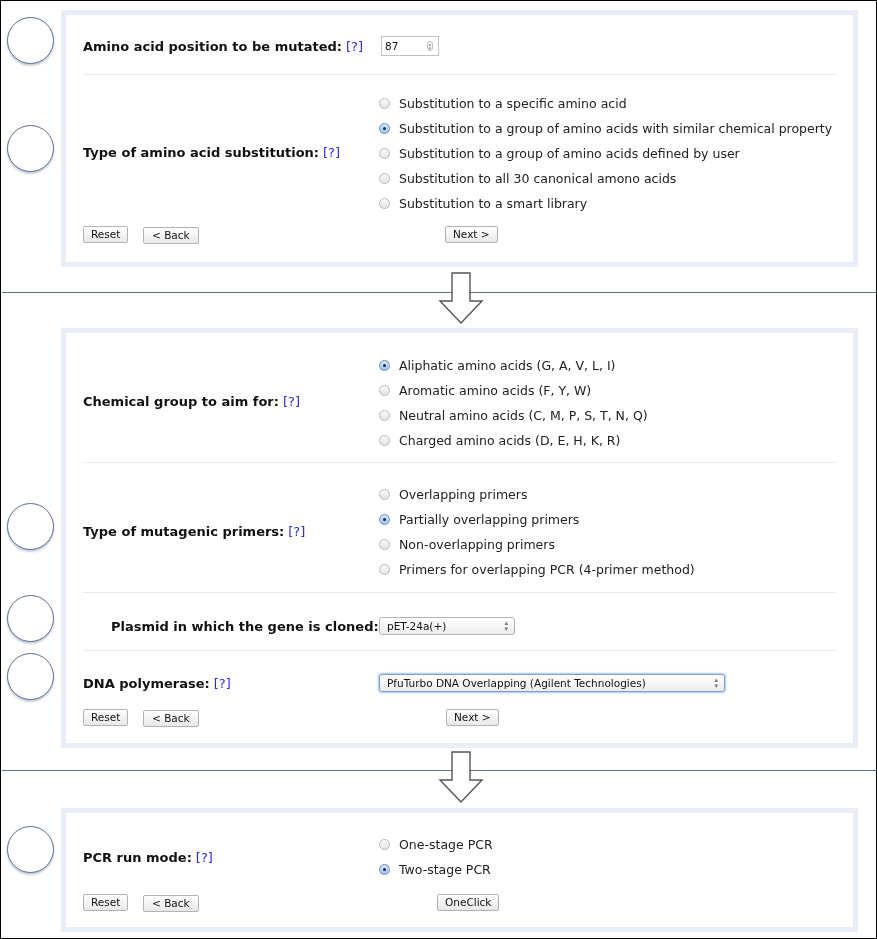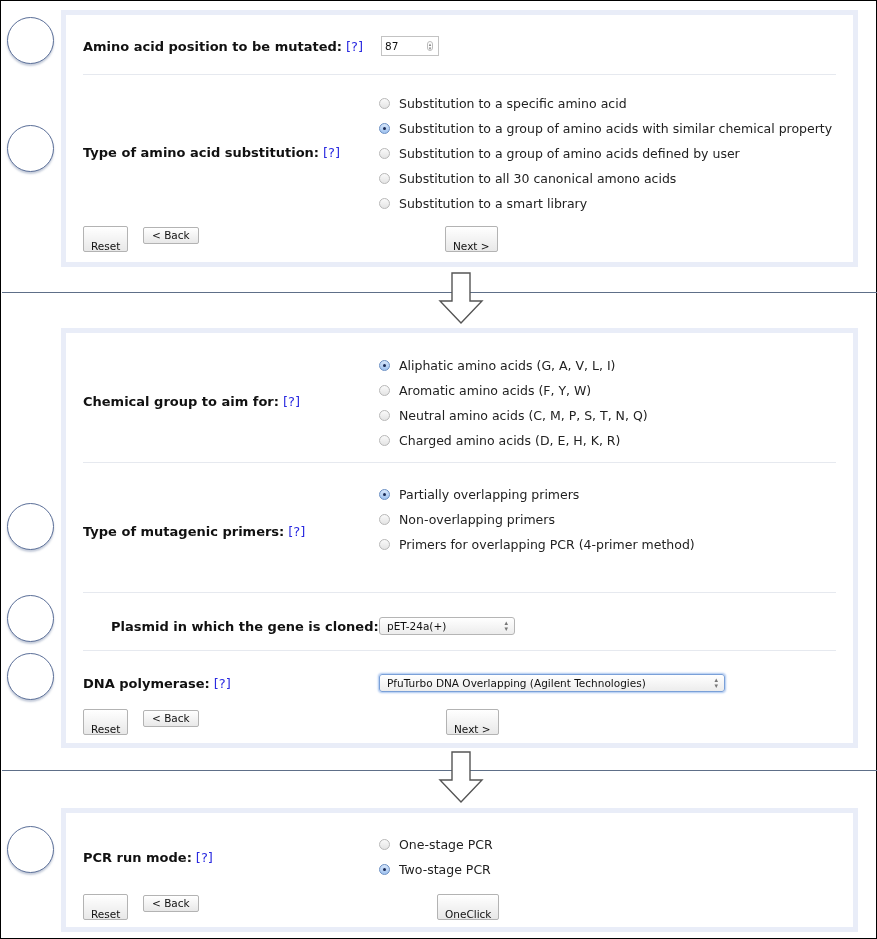--- a/index.html
+++ b/index.html
@@ -13,21 +13,21 @@
   .label { position: absolute; left: 17px; font-weight: bold; font-size: 13px; }
   .help { color: #2a2ae0; font-weight: normal; margin-left: 4px; cursor: pointer; }
   .sep { position: absolute; left: 17px; right: 17px; height: 1px; background: #e6e9ef; }
   .radio-list { position: absolute; left: 313px; }
   .radio-item { height: 25px; display: flex; align-items: center; font-size: 12.5px; color: #222; cursor: pointer; }
   .radio { width: 11px; height: 11px; border-radius: 50%; border: 1px solid #b8b8b8;
            background: linear-gradient(#fafafa, #e4e4e4); margin-right: 9px; position: relative; flex: none; }
   .radio.checked { border-color: #6a8fc4; background: linear-gradient(#d6e6fb, #9fc2ef); }
   .radio.checked::after { content: ""; position: absolute; left: 3px; top: 3px; width: 3px; height: 3px;
                           border-radius: 50%; background: #1a2a55; }
-  .btn { position: absolute; height: 17px; font-size: 10.5px; padding: 12px 7px; line-height: 15px;
+  .btn { position: absolute; height: 17px; font-size: 10.5px; padding: 0 7px; line-height: 15px;
          border: 1px solid #b3b3b3; border-radius: 2px; background: linear-gradient(#ffffff, #e8e8e8);
          color: #111; cursor: pointer; white-space: nowrap; font-family: "DejaVu Sans", sans-serif; }
   .select { position: absolute; height: 18px; border: 1px solid #b5b5b5; border-radius: 3px;
             background: linear-gradient(#ffffff, #ececec); font-size: 10.5px; line-height: 16px;
             padding-left: 7px; color: #111; cursor: pointer; }
   .select.focused { border-color: #7aa0d8; box-shadow: 0 0 2px 1px #a9c5ef; }
   .updown { position: absolute; right: 6px; top: 2px; font-size: 7px; line-height: 6px; color: #777; text-align: center; }
   .num-input { position: absolute; left: 315px; width: 58px; height: 20px; border: 1px solid #c3c3c3;
                font-size: 10.5px; line-height: 18px; padding-left: 3px; background: #fff; }
   .num-input .spin { position: absolute; right: 5px; top: 4px; width: 6px; height: 10px; border: 1px solid #bbb;
@@ -119,20 +119,24 @@
         <span>Charged amino acids (D, E, H, K, R)</span>
       </div>
   </div>
   <div class="sep" style="top:129px;"></div>
 
   <div class="label" style="top:191px;">
     <span>Type of mutagenic primers:</span><span class="help">[?]</span>
   </div>
   <div class="radio-list" style="top:149px;">
     <div class="radio-item">
+        <span class="radio"></span>
+        <span>Overlapping primers</span>
+      </div>
+    <div class="radio-item">
         <span class="radio checked"></span>
         <span>Partially overlapping primers</span>
       </div>
     <div class="radio-item">
         <span class="radio"></span>
         <span>Non-overlapping primers</span>
       </div>
     <div class="radio-item">
         <span class="radio"></span>
         <span>Primers for overlapping PCR (4-primer method)</span>

